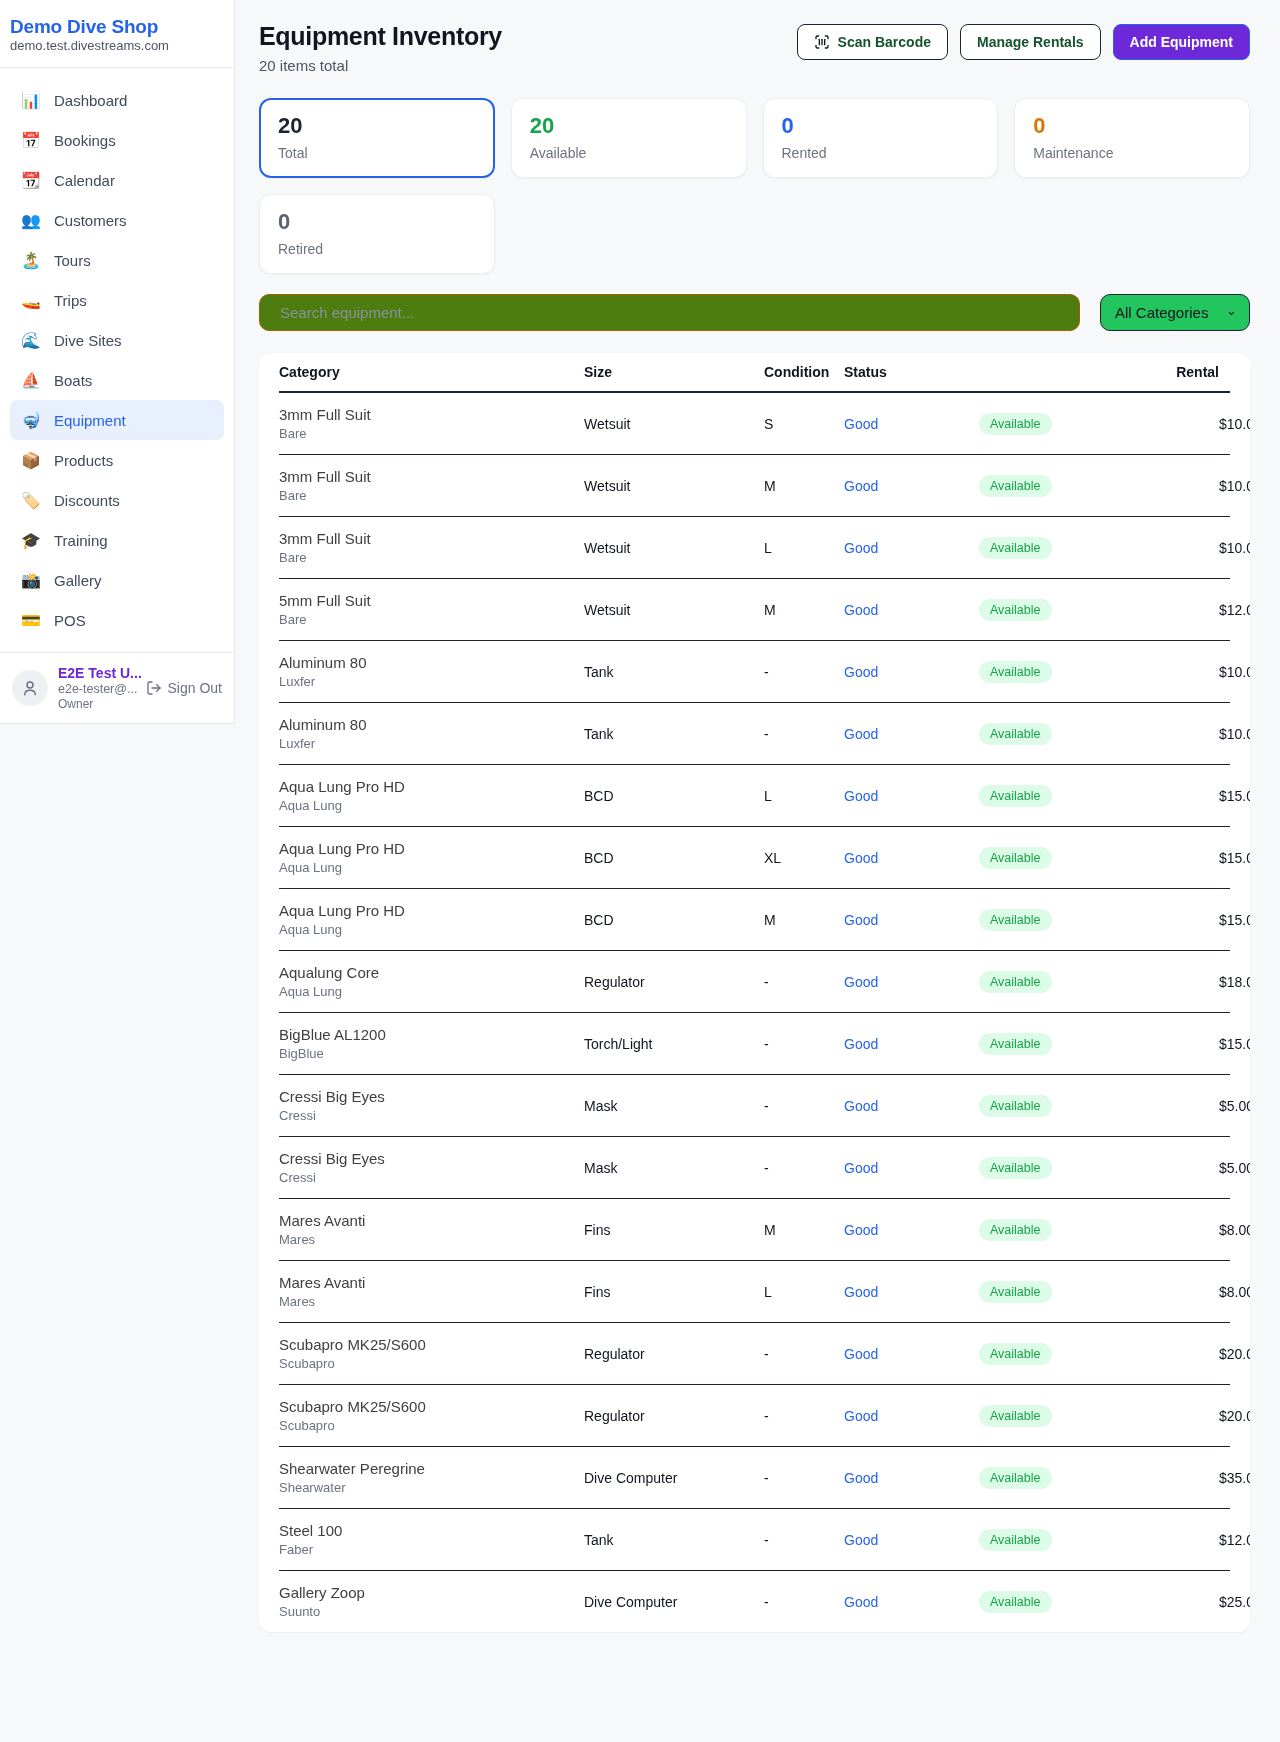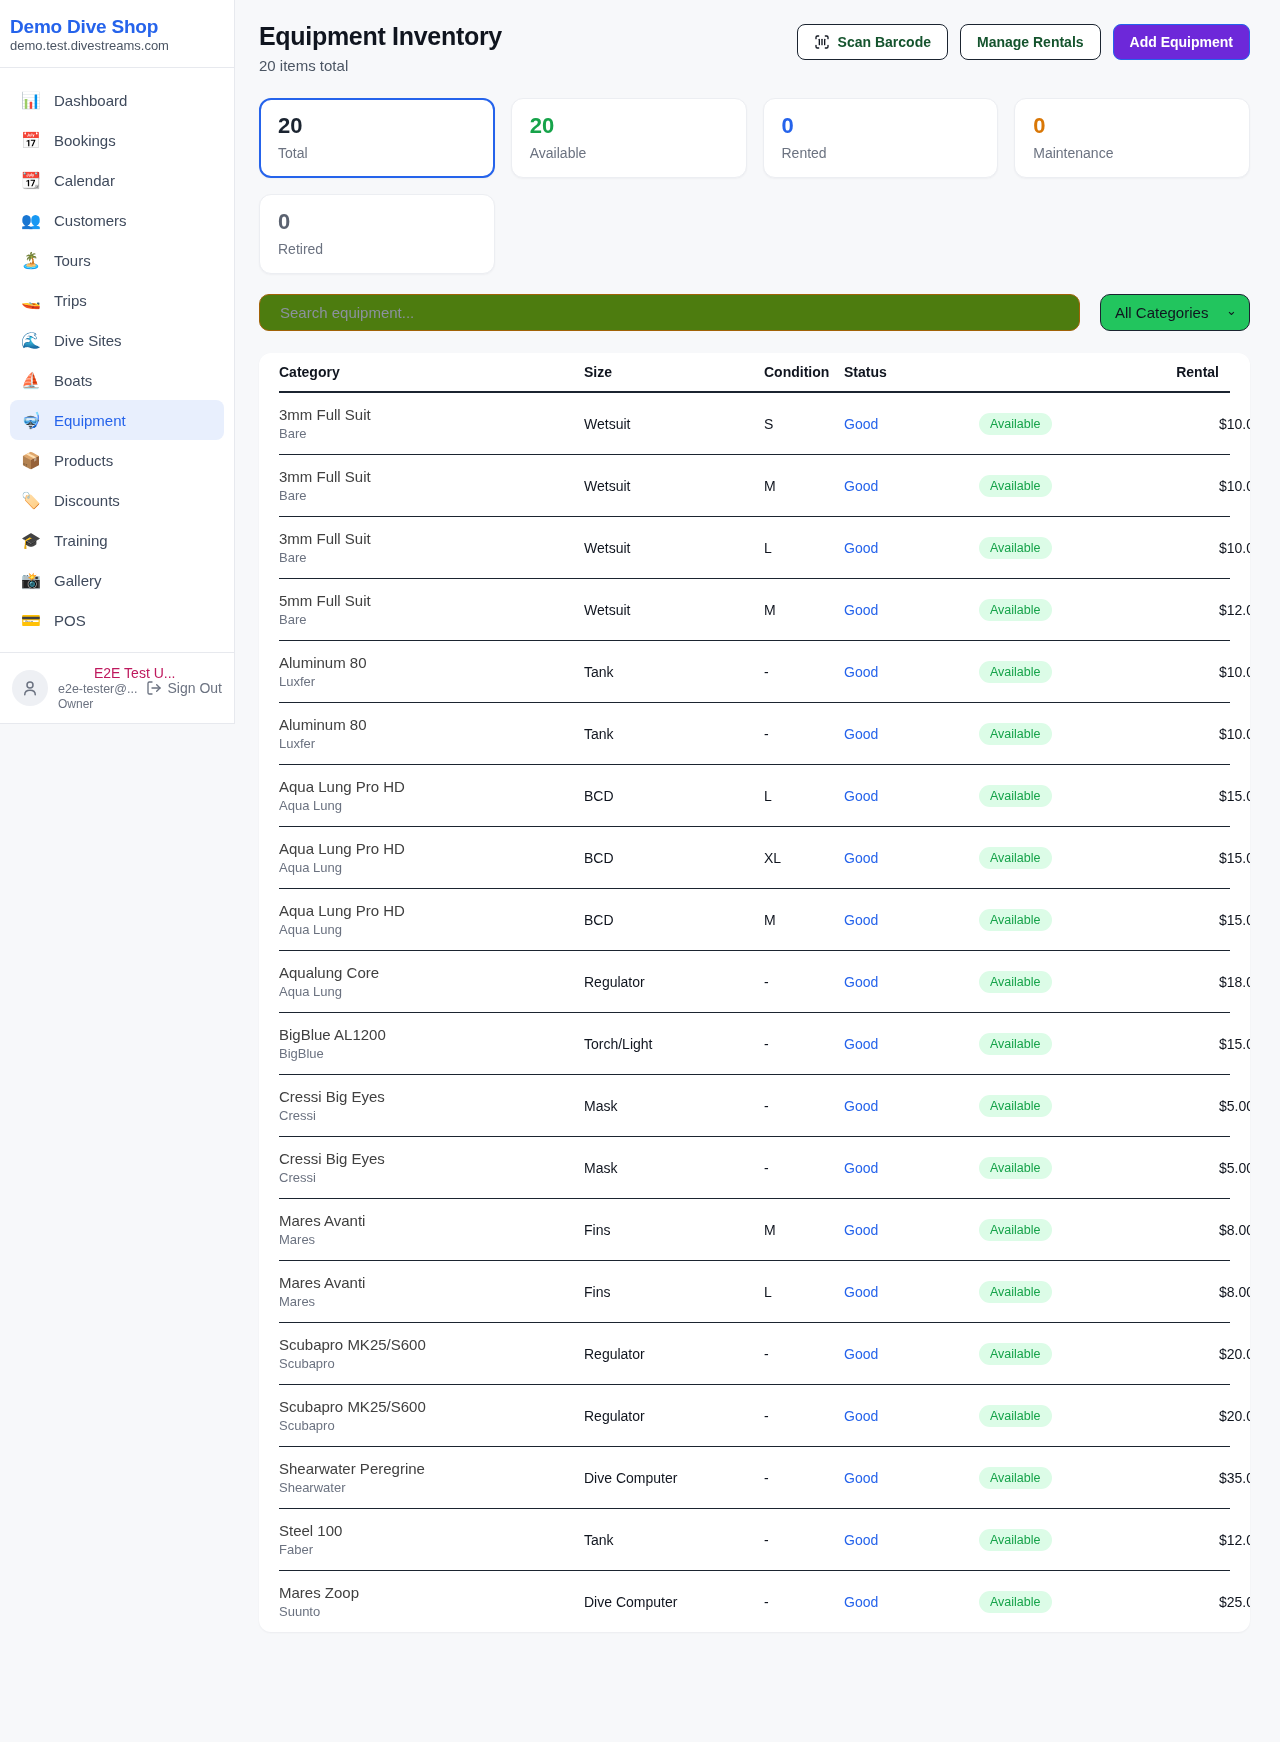--- a/index.html
+++ b/index.html
@@ -30,21 +30,21 @@
   .nav-item .nav-icon { width: 22px; font-size: 16px; text-align: center; }
   .nav-item.active { background: #e8effd; color: #2563eb; font-weight: 500; }
   .user-block {
     border-top: 1px solid #e7e9ee; padding: 12px 12px; display: flex; align-items: center; gap: 10px;
   }
   .avatar {
     width: 36px; height: 36px; border-radius: 50%; background: #eef0f4;
     display: flex; align-items: center; justify-content: center; flex: 0 0 auto;
   }
   .user-info { flex: 1 1 auto; min-width: 0; }
-  .user-name { font-size: 14px; font-weight: 400; color: #be185d; white-space: nowrap; margin-left: 36px; }
+  .user-name { font-size: 14px; font-weight: 700; color: #6d28d9; white-space: nowrap; }
   .user-email { font-size: 12.5px; color: #6b7280; margin-top: 1px; white-space: nowrap; }
   .user-role { font-size: 12px; color: #6b7280; margin-top: 1px; }
   .signout {
     display: flex; align-items: center; gap: 6px; border: none; background: transparent;
     color: #6b7280; font-size: 14px; cursor: pointer; font-family: inherit; white-space: nowrap;
   }
   
   .main { margin-left: 235px; padding: 22px 30px 40px 24px; }
   .page-header { display: flex; justify-content: space-between; align-items: flex-start; }
   .page-title { font-size: 25px; font-weight: 800; color: #10151f; letter-spacing: -0.3px; }
@@ -584,21 +584,21 @@
             <span class="cond-link">Good</span>
           </div>
           <div class="td">
             <span class="badge">Available</span>
           </div>
           <div class="td right rental">$12.00/day</div>
         </div>
 
         <div class="tgrid trow">
           <div class="td">
-            <div class="item-name">Mares Zoop</div>
+            <div class="item-name">Gallery Zoop</div>
             <div class="item-brand">Suunto</div>
           </div>
           <div class="td">Dive Computer</div>
           <div class="td">-</div>
           <div class="td">
             <span class="cond-link">Good</span>
           </div>
           <div class="td">
             <span class="badge">Available</span>
           </div>

